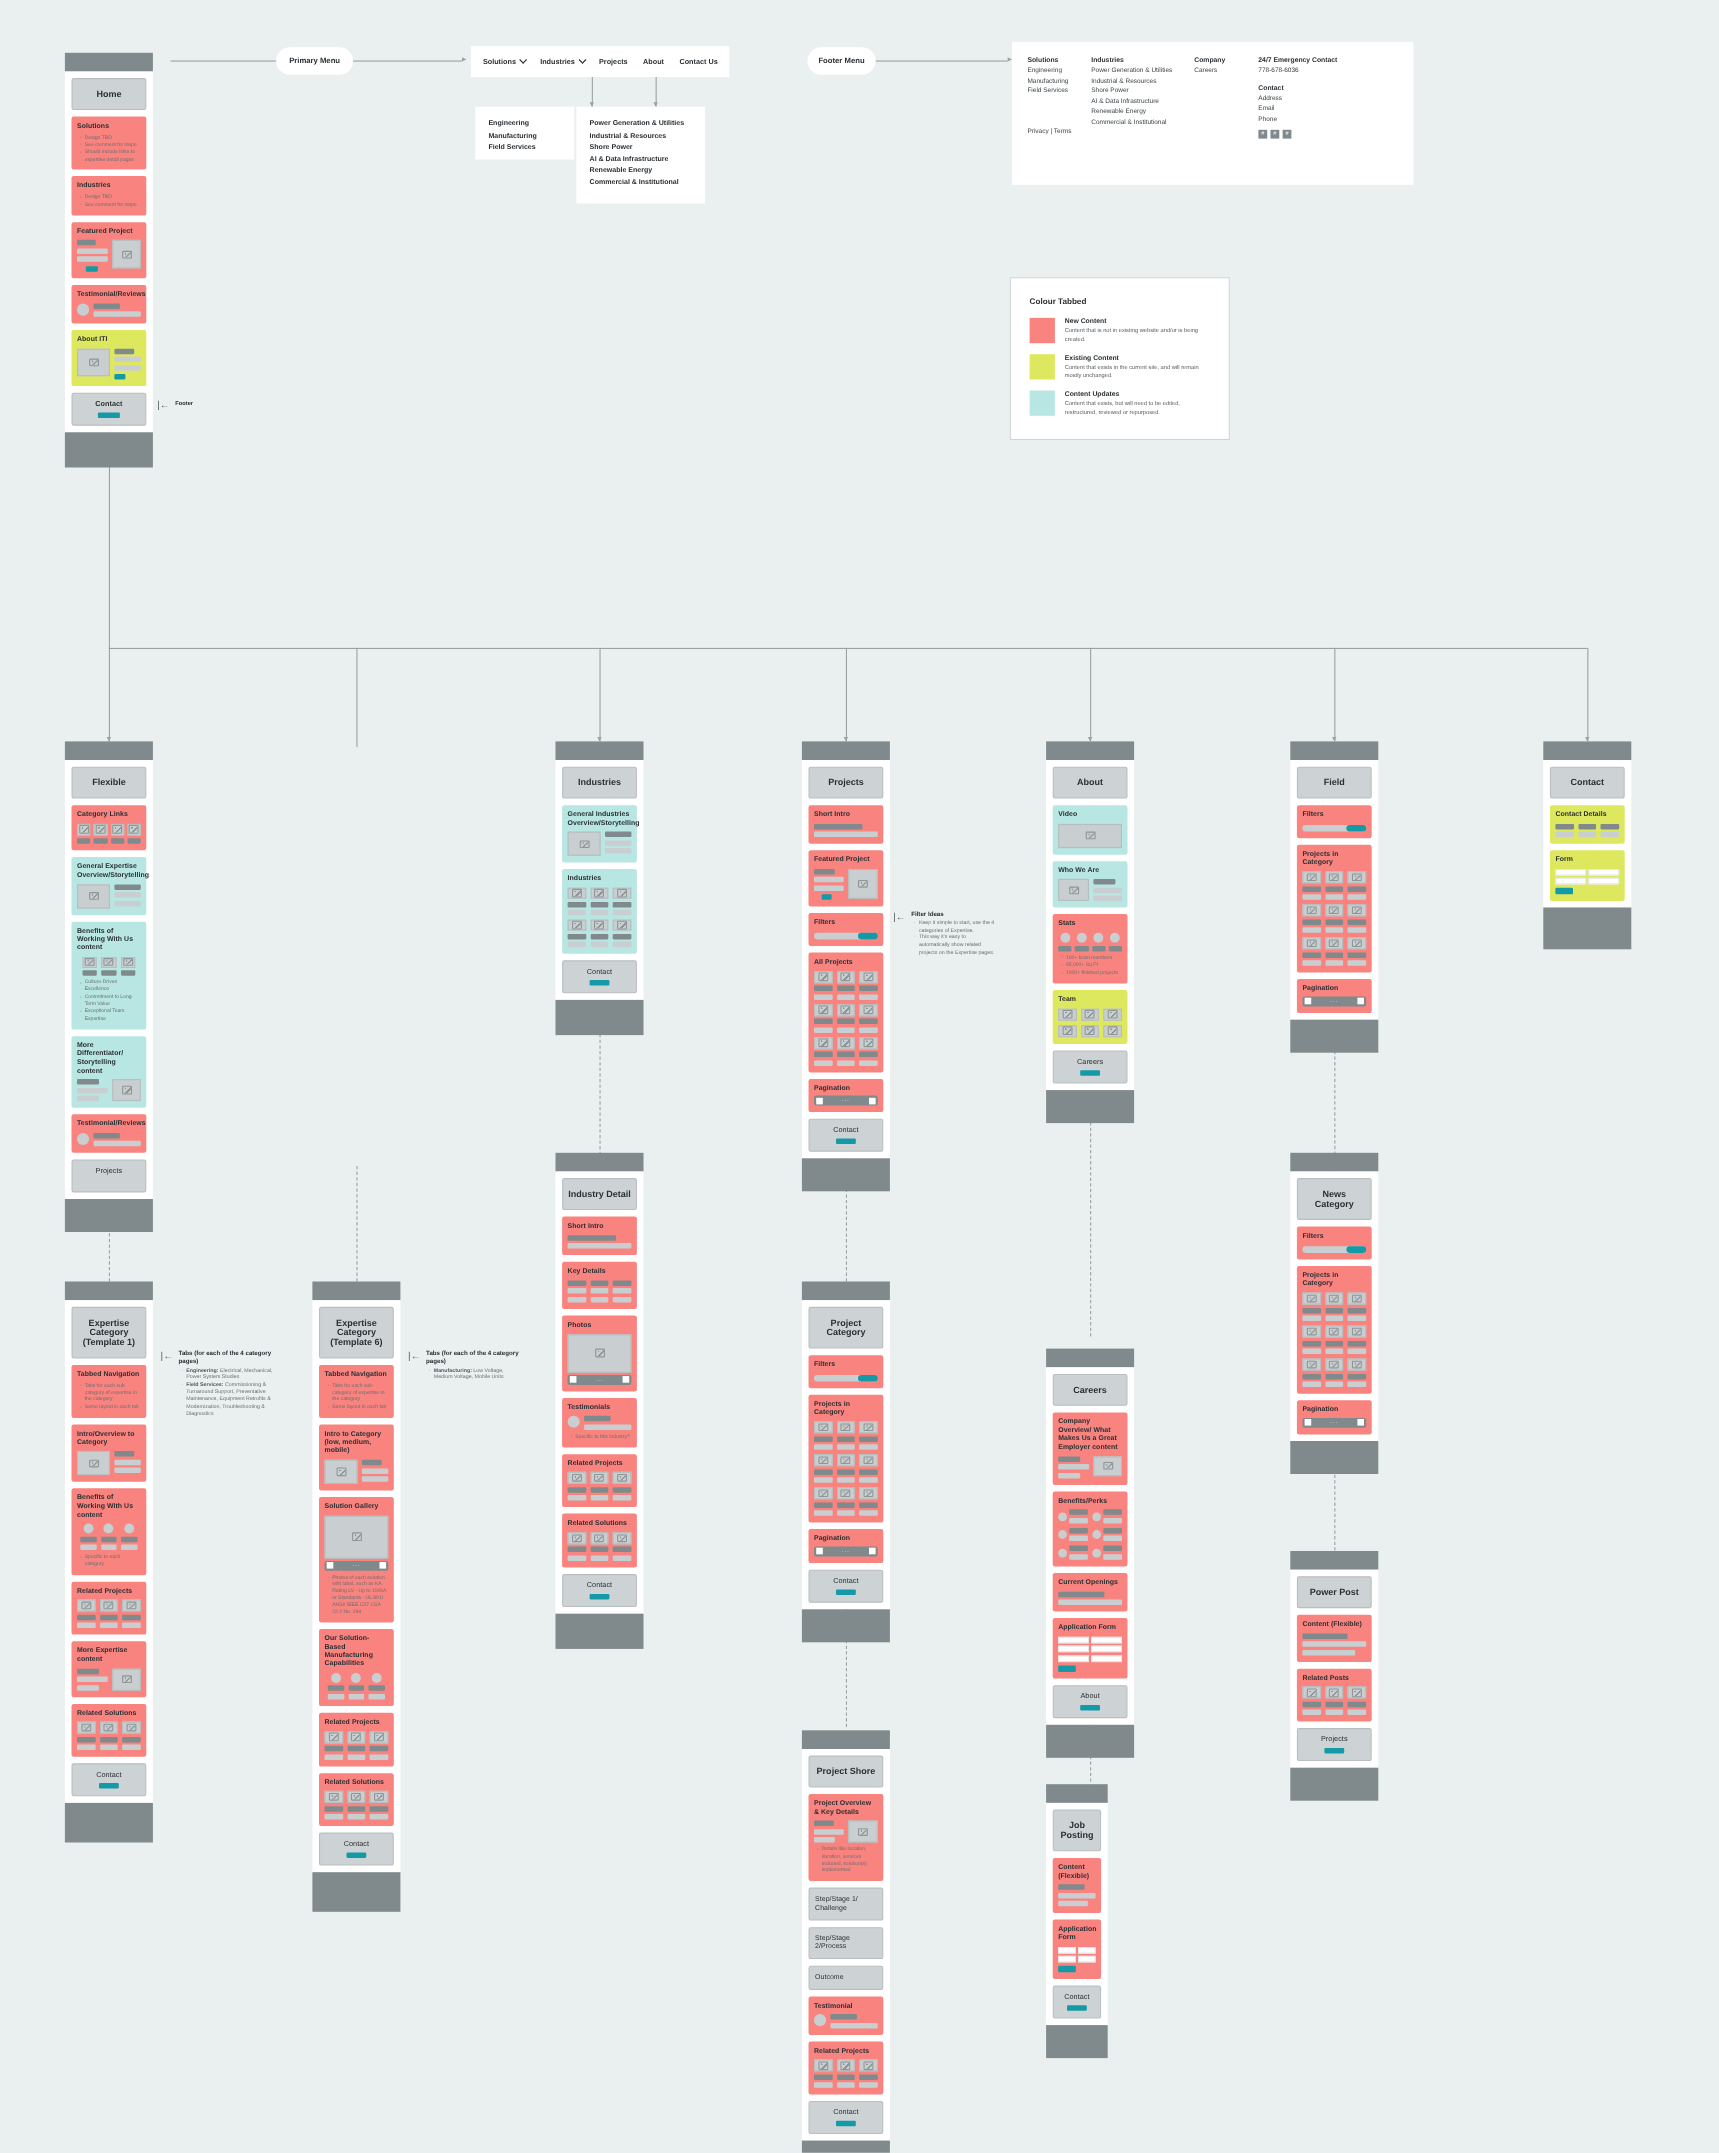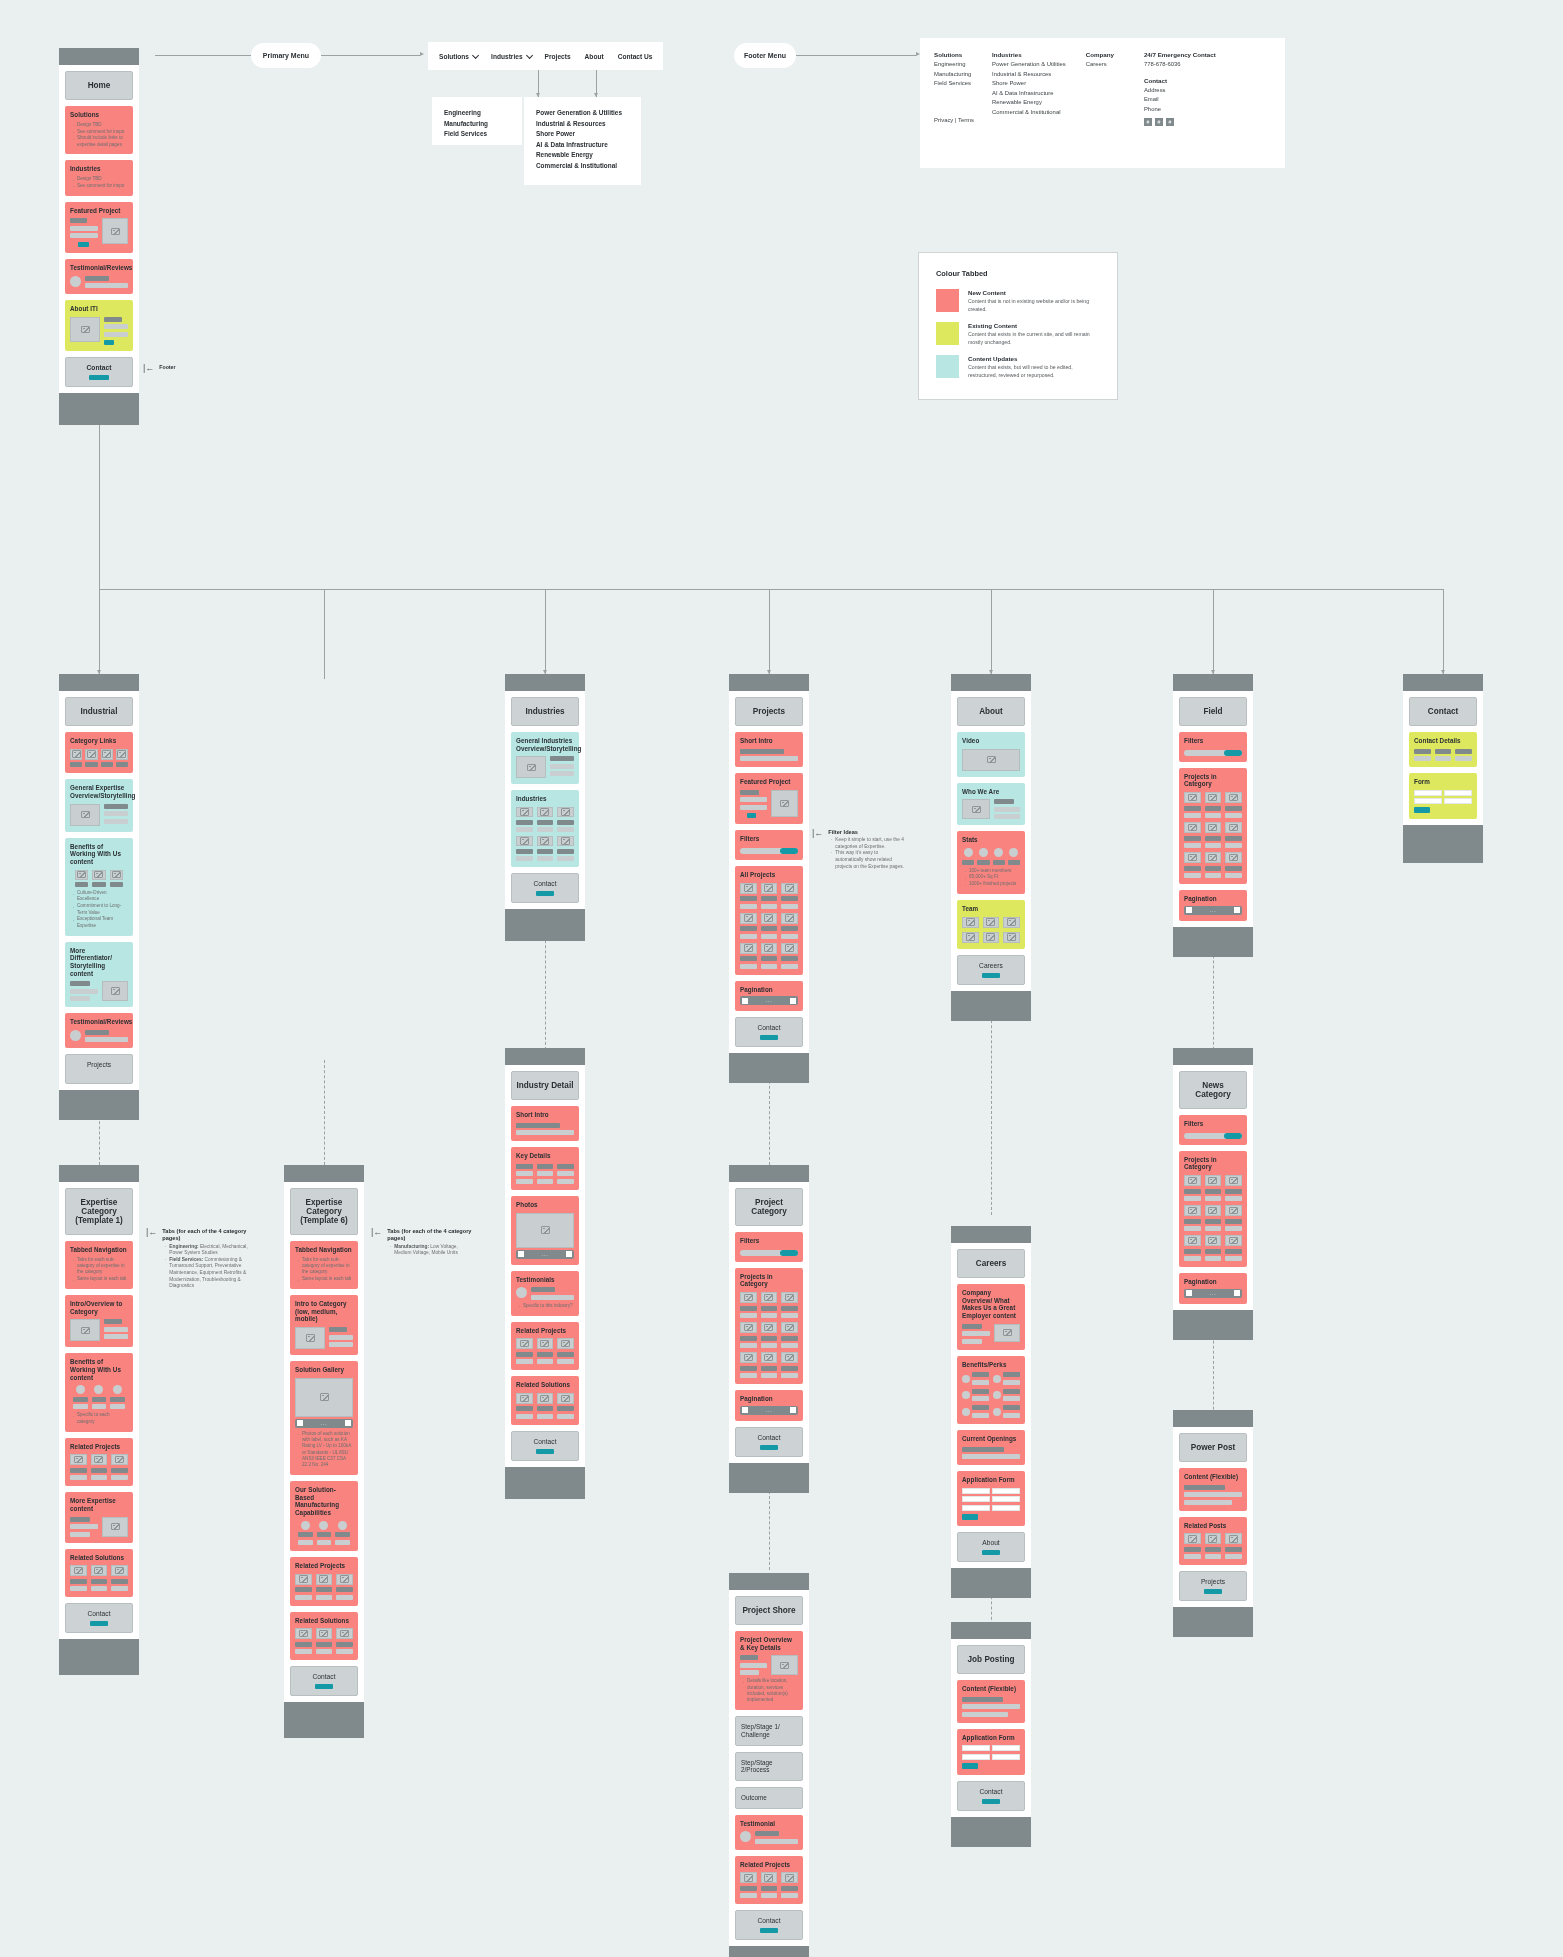--- a/index.html
+++ b/index.html
@@ -302,21 +302,21 @@
   <div class="botbar" style="height:32px;"></div>
 </div>
 <div class="anno" style="left:143px; top:364px;">
   <span class="arrowl">|←</span>
   <span class="plain">Footer</span>
 </div>
 
 <div class="page" style="left:59px; top:674px; width:80px;">
   <div class="topbar"></div>
   <div class="body">
-    <div class="blk blk-grey pg-title">Industrial</div>
+    <div class="blk blk-grey pg-title">Flexible</div>
     <div class="blk blk-new">
       <div class="blk-title">Category Links</div>
       <div class="grid4" style="margin-top:4px;">
         <div class="col">
             <div class="imgbox" style="height:11px;"></div>
             <div class="bar"></div>
           </div>
         <div class="col">
             <div class="imgbox" style="height:11px;"></div>
             <div class="bar"></div>
@@ -1169,21 +1169,21 @@
       <div class="teal" style="width:16px; margin-top:3px; height:6px;"></div>
     </div>
     <div class="blk blk-grey" style="padding:6px 4px;">
       <div class="blk-title" style="font-size:6.6px; font-weight:normal;">About</div>
       <div class="teal" style="width:18px; margin:3px auto 0;"></div>
     </div>
   </div>
   <div class="botbar" style="height:30px;"></div>
 </div>
 
-<div class="page" style="left:951px; top:1622px; width:80px;">
+<div class="page" style="left:951px; top:1622px; width:56px;">
   <div class="topbar"></div>
   <div class="body">
     <div class="blk blk-grey pg-title">Job Posting</div>
     <div class="blk blk-new">
       <div class="blk-title">Content (Flexible)</div>
       <div class="col" style="margin-top:4px;">
           <div class="bar" style="width:70%"></div>
           <div class="bar-lt"></div>
           <div class="bar-lt" style="width:80%"></div>
         </div>

